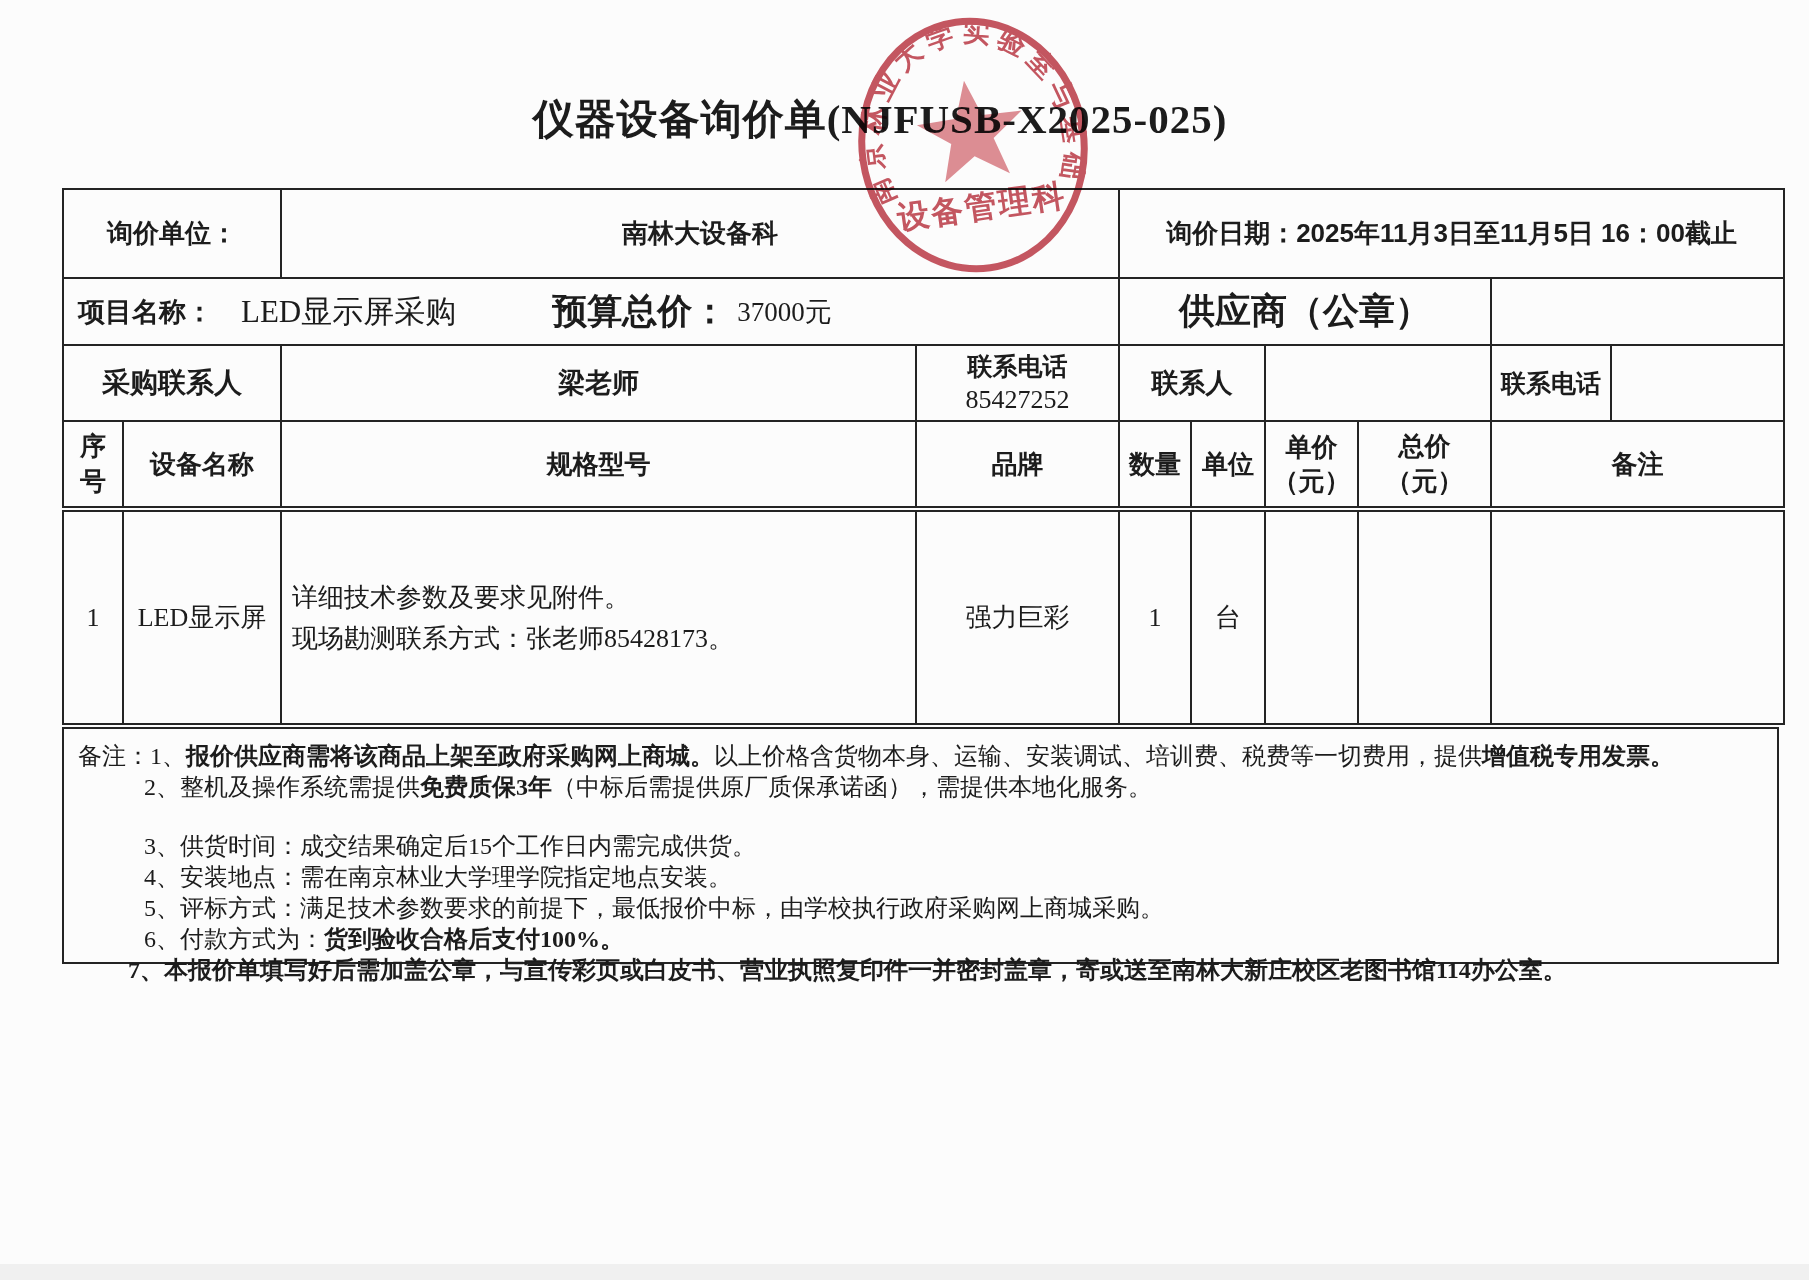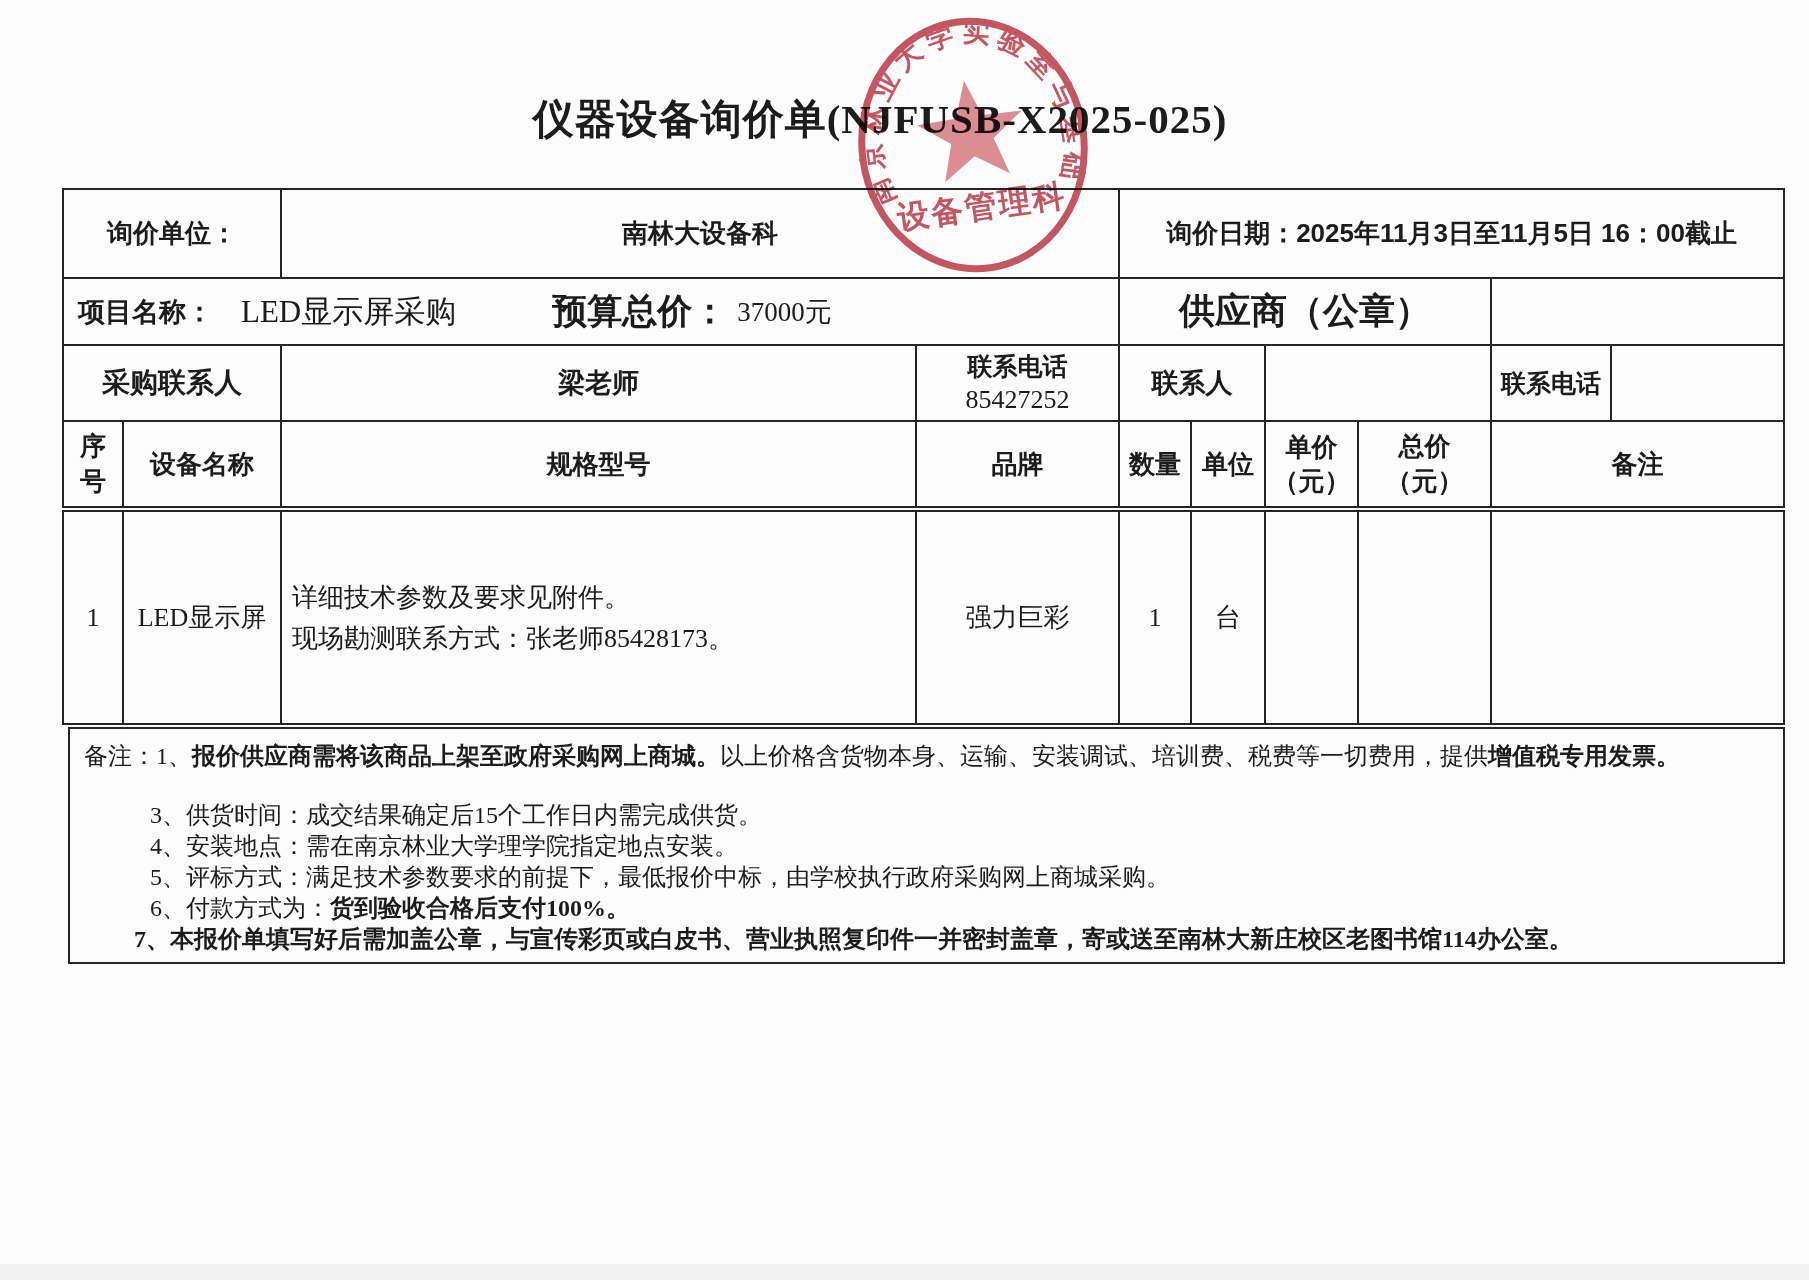--- a/index.html
+++ b/index.html
@@ -49,21 +49,21 @@
   .row2-left{display:flex;align-items:center;padding-left:8px;}
   .row2-left .gap1{margin-left:28px;font-size:31px;}
   .row2-left .gap2{margin-left:96px;}
   .row2-left .gap3{margin-left:10px;font-size:27px;}
   .spec{
     font-size:26px;line-height:41px;
     padding-left:4px;
   }
   
   .notes{
-    position:absolute;left:68px;top:727px;
+    position:absolute;left:62px;top:727px;
     width:1717px;height:237px;
     border:2px solid #242424;
     z-index:2;
     padding:12px 0 0 14px;
     box-sizing:border-box;
     font-size:24px;
     line-height:31px;
   }
   .note-line{white-space:nowrap;}
   .note-line b{font-weight:700;}
@@ -176,20 +176,21 @@
       <td class="c"></td>
       <td class="c"></td>
       <td colspan="2" class="c"></td>
     </tr>
   </tbody>
     </table>
 
   <div class="notes">
     <div id="notes-list">
         <div class="note-line" style="padding-left: 0px;"><span>备注：1、</span><b>报价供应商需将该商品上架至政府采购网上商城。</b><span>以上价格含货物本身、运输、安装调试、培训费、税费等一切费用，提供</span><b>增值税专用发票。</b></div>
+        <div class="note-line" style="padding-left: 66px;"><span>2、整机及操作系统需提供</span><b>免费质保3年</b><span>（中标后需提供原厂质保承诺函），需提供本地化服务。</span></div>
         <div class="note-line" style="padding-left: 66px; margin-top: 28px;"><span>3、供货时间：成交结果确定后15个工作日内需完成供货。</span></div>
         <div class="note-line" style="padding-left: 66px;"><span>4、安装地点：需在南京林业大学理学院指定地点安装。</span></div>
         <div class="note-line" style="padding-left: 66px;"><span>5、评标方式：满足技术参数要求的前提下，最低报价中标，由学校执行政府采购网上商城采购。</span></div>
         <div class="note-line" style="padding-left: 66px;"><span>6、付款方式为：</span><b>货到验收合格后支付100%。</b></div>
         <div class="note-line" style="padding-left: 50px;"><b>7、本报价单填写好后需加盖公章，与宣传彩页或白皮书、营业执照复印件一并密封盖章，寄或送至南林大新庄校区老图书馆114办公室。</b></div>
       </div>
   </div>
 
 </div>
 

